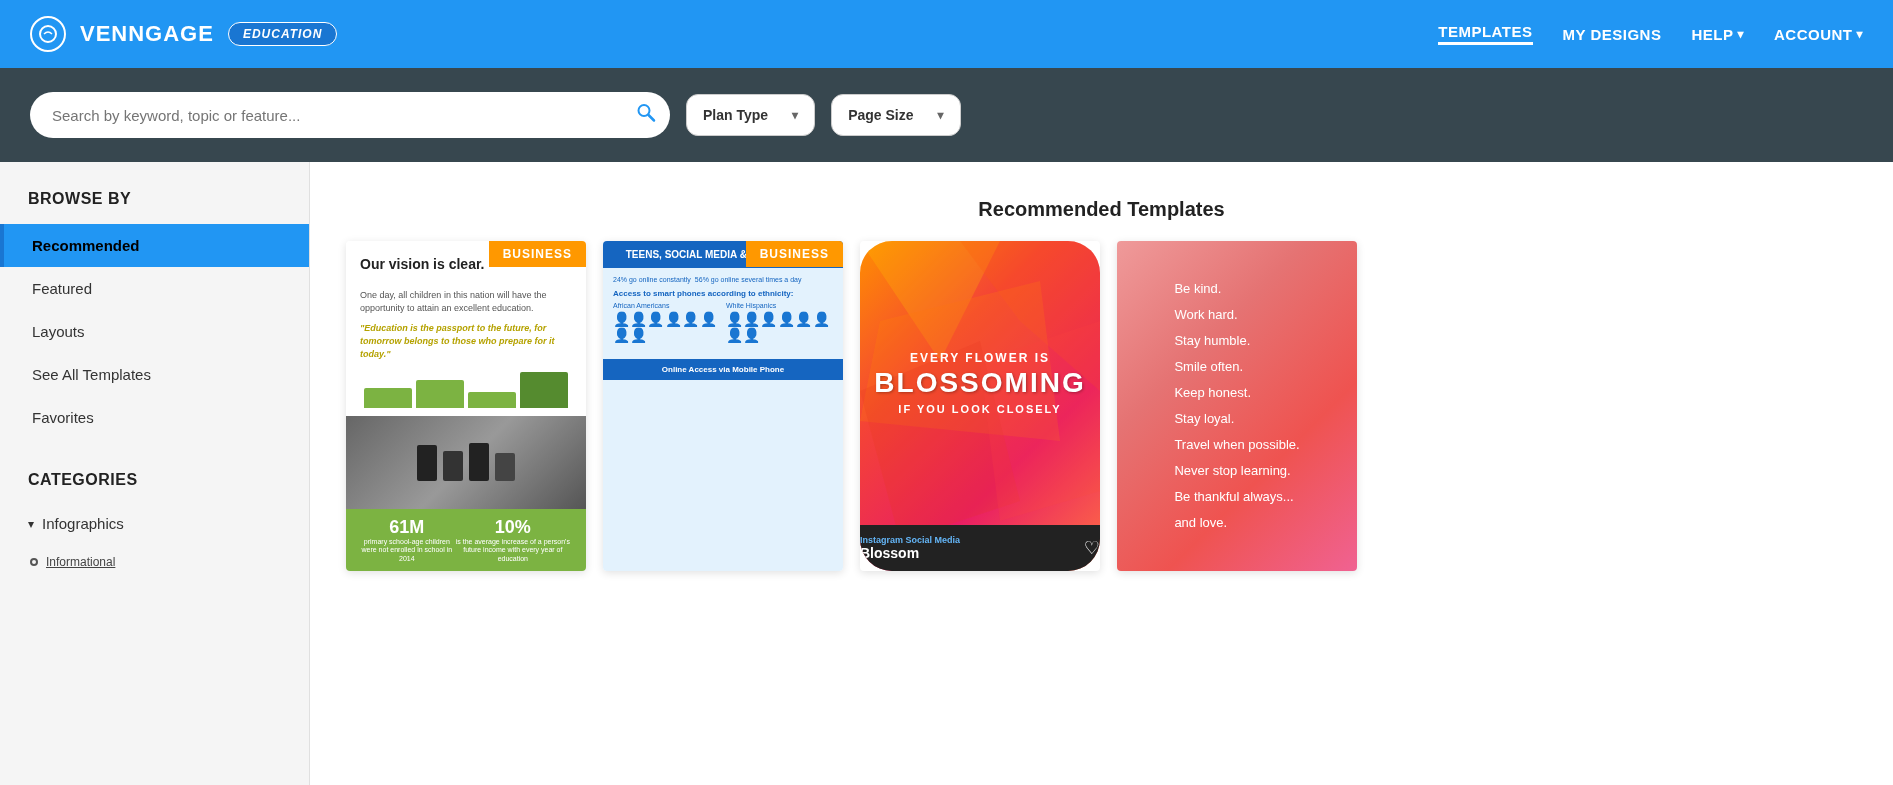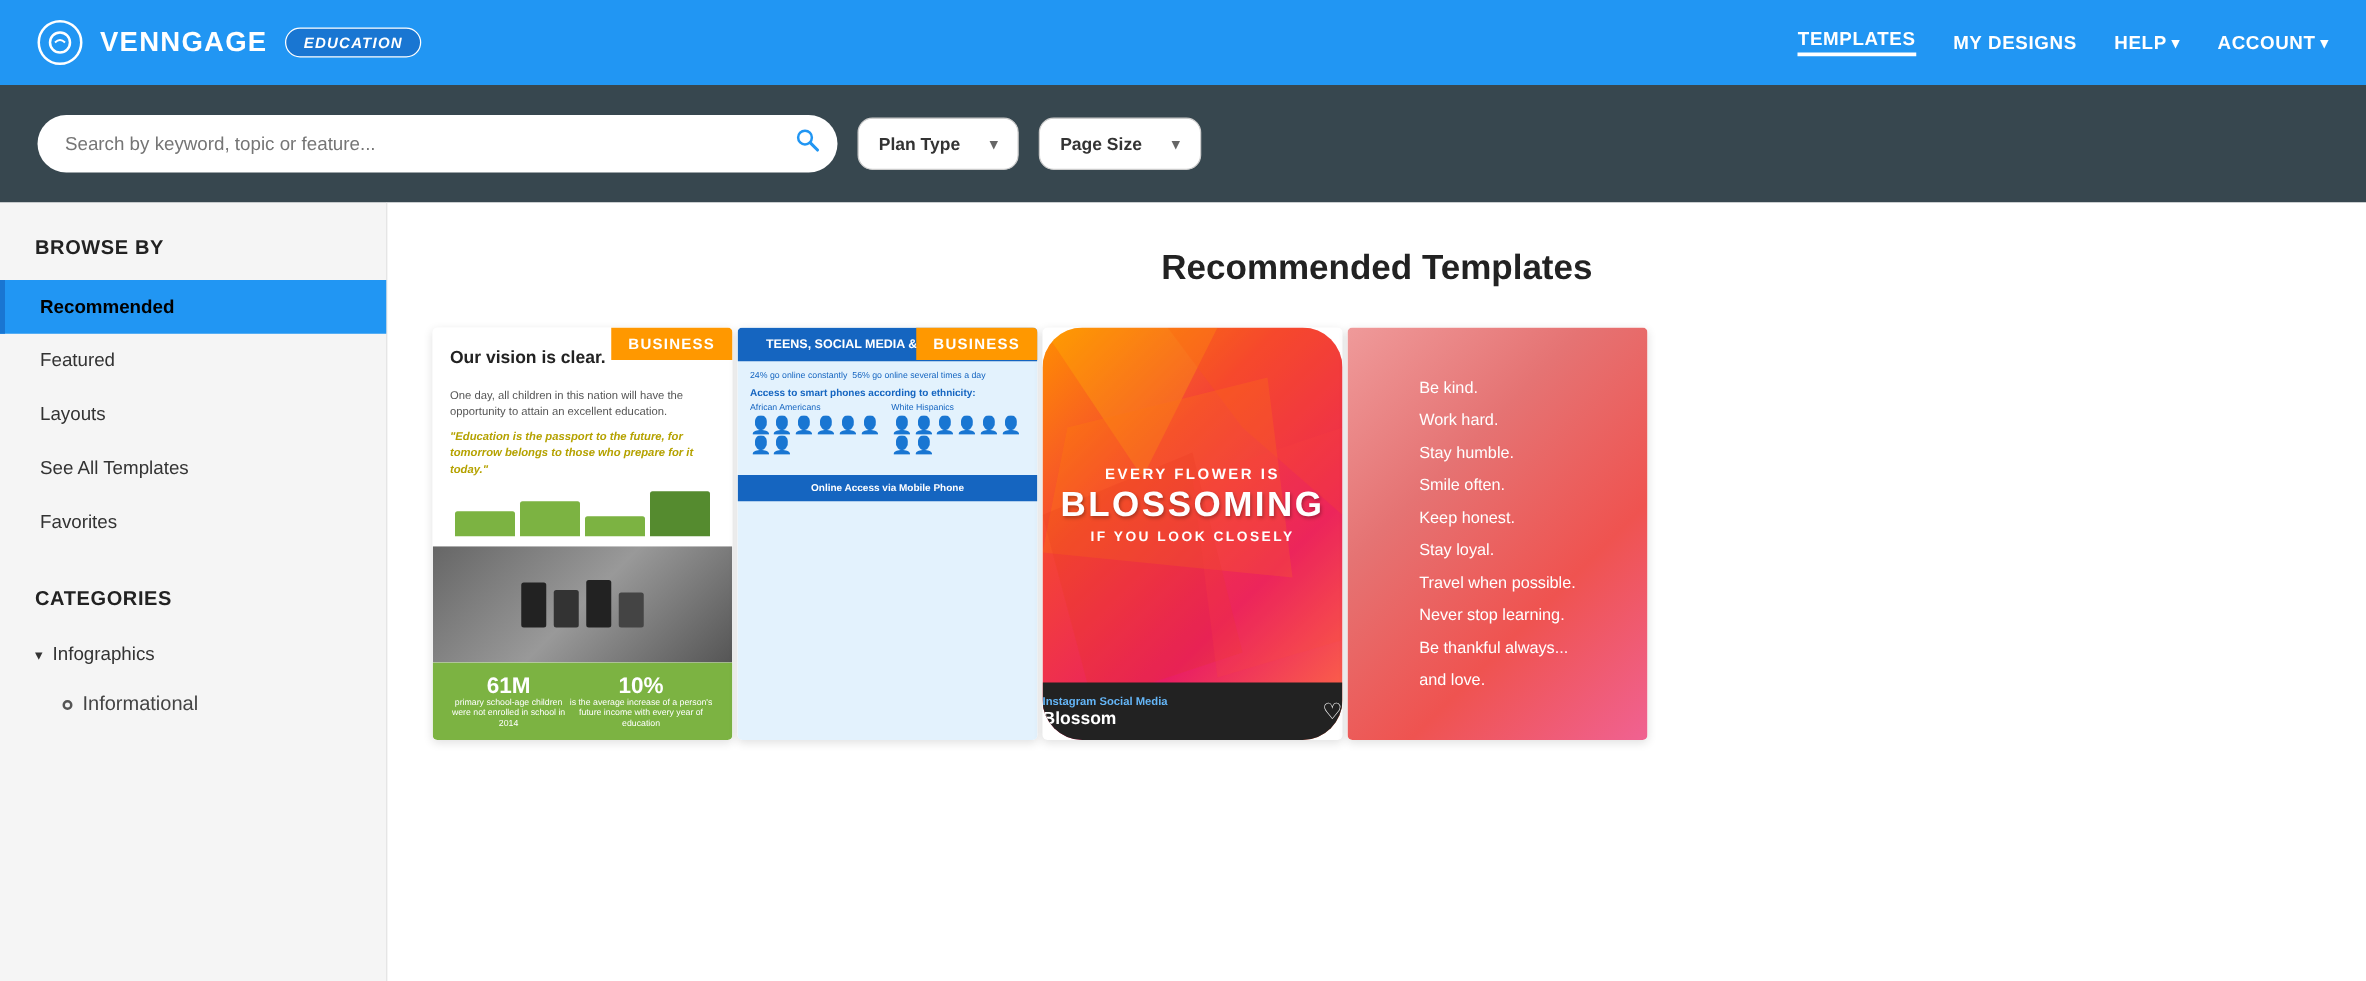--- a/index.html
+++ b/index.html
@@ -161,51 +161,51 @@
     .category-item {
       padding: 12px 28px;
       font-size: 15px;
       color: #333;
       cursor: pointer;
       display: flex; align-items: center; gap: 8px;
     }
     .category-chevron { font-size: 12px; }
 
     .sub-category-item {
-      padding: 11px 28px 11px 50px;
-      font-size: 16px;
+      padding: 11px 28px 11px 30px;
+      font-size: 12px;
       color: #444;
       cursor: pointer;
-      display: flex; align-items: center; gap: 8px;
+      display: flex; align-items: center; gap: 8px; text-decoration: underline;
     }
     .sub-cat-circle {
       width: 8px; height: 8px;
       border: 2px solid #555;
       border-radius: 50%;
       display: inline-block;
     }
 
     
     .content-area {
       flex: 1;
       padding: 36px 36px;
       background: #fff;
     }
     .page-title {
-      font-size: 28px;
+      font-size: 20px;
       font-weight: 700;
       color: #222;
       text-align: center;
-      margin-bottom: 32px;
+      margin-bottom: 20px;
     }
 
     
     .templates-grid {
       display: flex;
-      gap: 4px;
+      gap: 17px;
       align-items: center;
     }
     .template-card {
       width: 240px;
       min-width: 240px;
       border-radius: 4px;
       overflow: hidden;
       box-shadow: 0 2px 8px rgba(0,0,0,0.12);
       position: relative;
       cursor: pointer;

